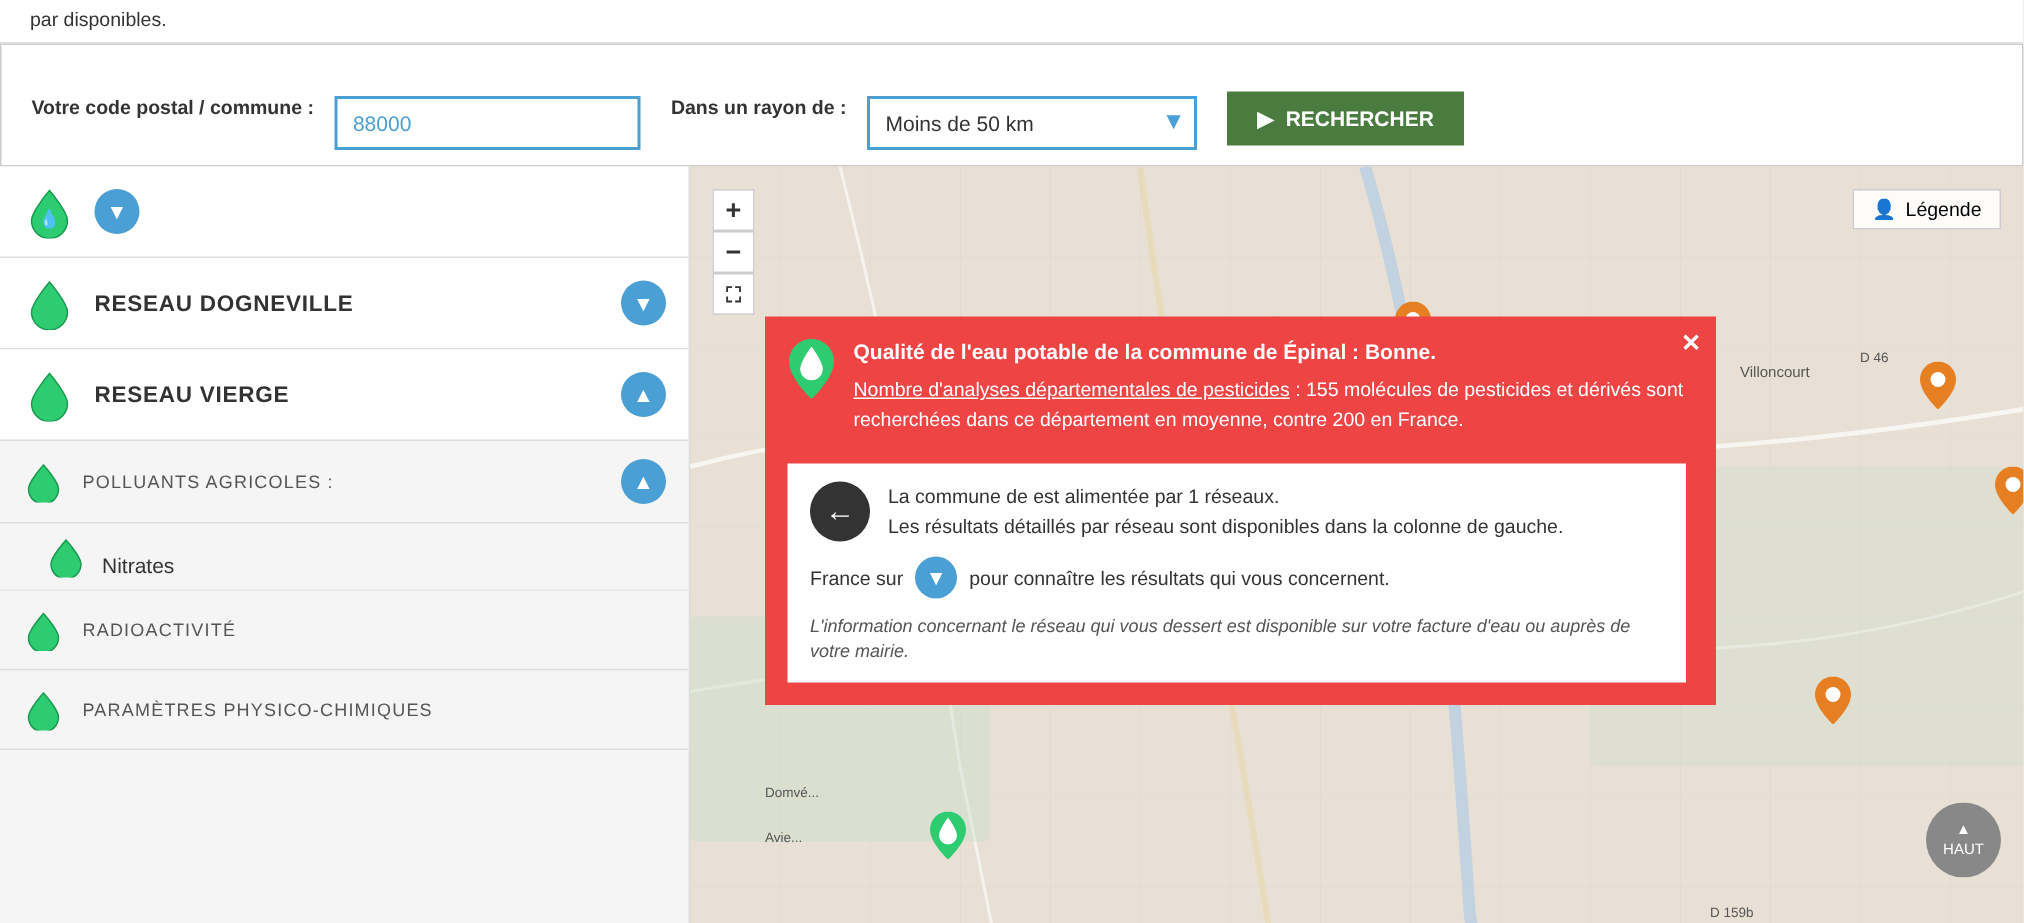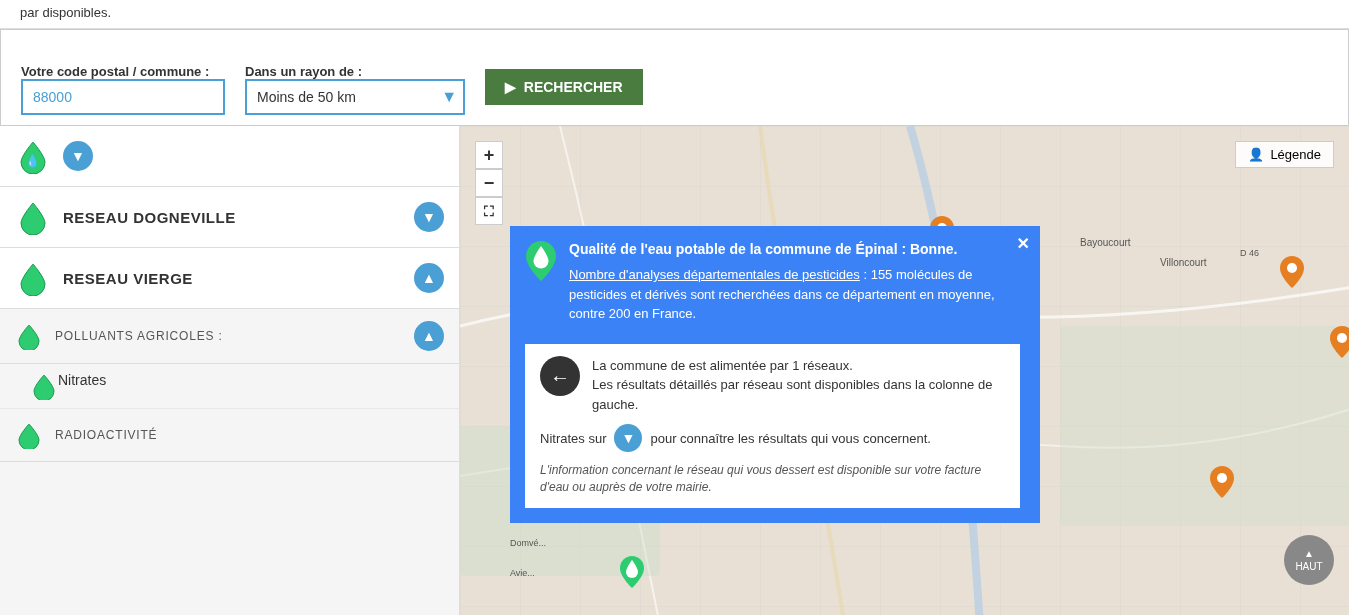--- a/index.html
+++ b/index.html
@@ -7,21 +7,21 @@
 
     .top-bar {
       background: #fff;
       border: 1px solid #ccc;
       padding: 10px 20px;
       display: flex;
       align-items: center;
       gap: 20px;
       margin-bottom: 0;
     }
-    .form-group { display: flex; flex-direction: column; gap: 0; margin-top: 24px; }
+    .form-group { display: flex; gap: 14px; margin-top: 24px; }
     .form-label { font-size: 13px; color: #333; font-weight: bold; }
     .form-input {
       border: 2px solid #4a9fd4;
       padding: 8px 10px;
       font-size: 14px;
       color: #4a9fd4;
       width: 204px;
       outline: none;
     }
     .select-wrapper {
@@ -117,22 +117,22 @@
       font-size: 14px;
     }
     .chevron-btn.up { }
     .chevron-btn.down { }
 
     .sub-items {
       background: #f5f5f5;
     }
     .sub-item {
       display: flex;
-      align-items: flex-start;
-      gap: 0;
+      align-items: flex-end;
+      gap: 10px;
       padding: 8px 15px 8px 30px;
       border-bottom: 1px solid #e8e8e8;
       cursor: pointer;
     }
     .sub-item-label { font-size: 14px; color: #333; }
 
     .small-drop-icon { width: 28px; height: 28px; min-width: 28px; }
     .small-drop-icon svg { width: 28px; height: 28px; }
 
     .section-label {
@@ -186,22 +186,22 @@
       gap: 6px;
       font-size: 13px;
       z-index: 10;
     }
 
     
     .map-popup {
       position: absolute;
       top: 100px;
       left: 50px;
-      width: 530px;
-      background: #3b82f6;
+      width: 634px;
+      background: #ef4444;
       color: #fff;
       z-index: 20;
       padding: 15px 20px 15px 15px;
     }
 
     .popup-close {
       position: absolute;
       top: 8px;
       right: 10px;
       cursor: pointer;
@@ -440,20 +440,28 @@
 
       <div class="sidebar-item" style="background:#f5f5f5; padding-left:15px;">
         <div class="small-drop-icon">
           <svg viewBox="0 0 28 28">
               <path d="M14 3 C14 3 4 14 4 19 a10 10 0 0 0 20 0 C24 14 14 3 14 3z" fill="#2ecc71" stroke="#1a9a50" stroke-width="1"></path>
             </svg>
         </div>
         <span class="section-label">RADIOACTIVITÉ</span>
       </div>
 
+      <div class="sidebar-item" style="background:#f5f5f5; padding-left:15px;">
+        <div class="small-drop-icon">
+          <svg viewBox="0 0 28 28">
+              <path d="M14 3 C14 3 4 14 4 19 a10 10 0 0 0 20 0 C24 14 14 3 14 3z" fill="#2ecc71" stroke="#1a9a50" stroke-width="1"></path>
+            </svg>
+        </div>
+        <span class="section-label">PARAMÈTRES PHYSICO-CHIMIQUES</span>
+      </div>
 
     </div>
   </div>
 
   <div class="map-area">
 
     <div class="map-tiles"></div>
 
     <svg class="map-svg" xmlns="http://www.w3.org/2000/svg">
 
@@ -560,21 +568,21 @@
       <div class="popup-bottom">
         <div class="popup-bottom-content">
           <div class="back-arrow">←</div>
           <div class="popup-bottom-text">
             <div>La commune de est alimentée par 1 réseaux.</div>
             <div>Les résultats détaillés par réseau sont disponibles dans la colonne de gauche.</div>
           </div>
         </div>
 
         <div class="popup-click-info">
-          <span>Nitrates sur</span>
+          <span>France sur</span>
           <div class="chevron-circle">▼</div>
           <span>pour connaître les résultats qui vous concernent.</span>
         </div>
 
         <div class="popup-note">L'information concernant le réseau qui vous dessert est disponible sur votre facture d'eau ou auprès de votre mairie.</div>
       </div>
     </div>
 
     <div class="scroll-top-btn">
       <span>▲</span>

